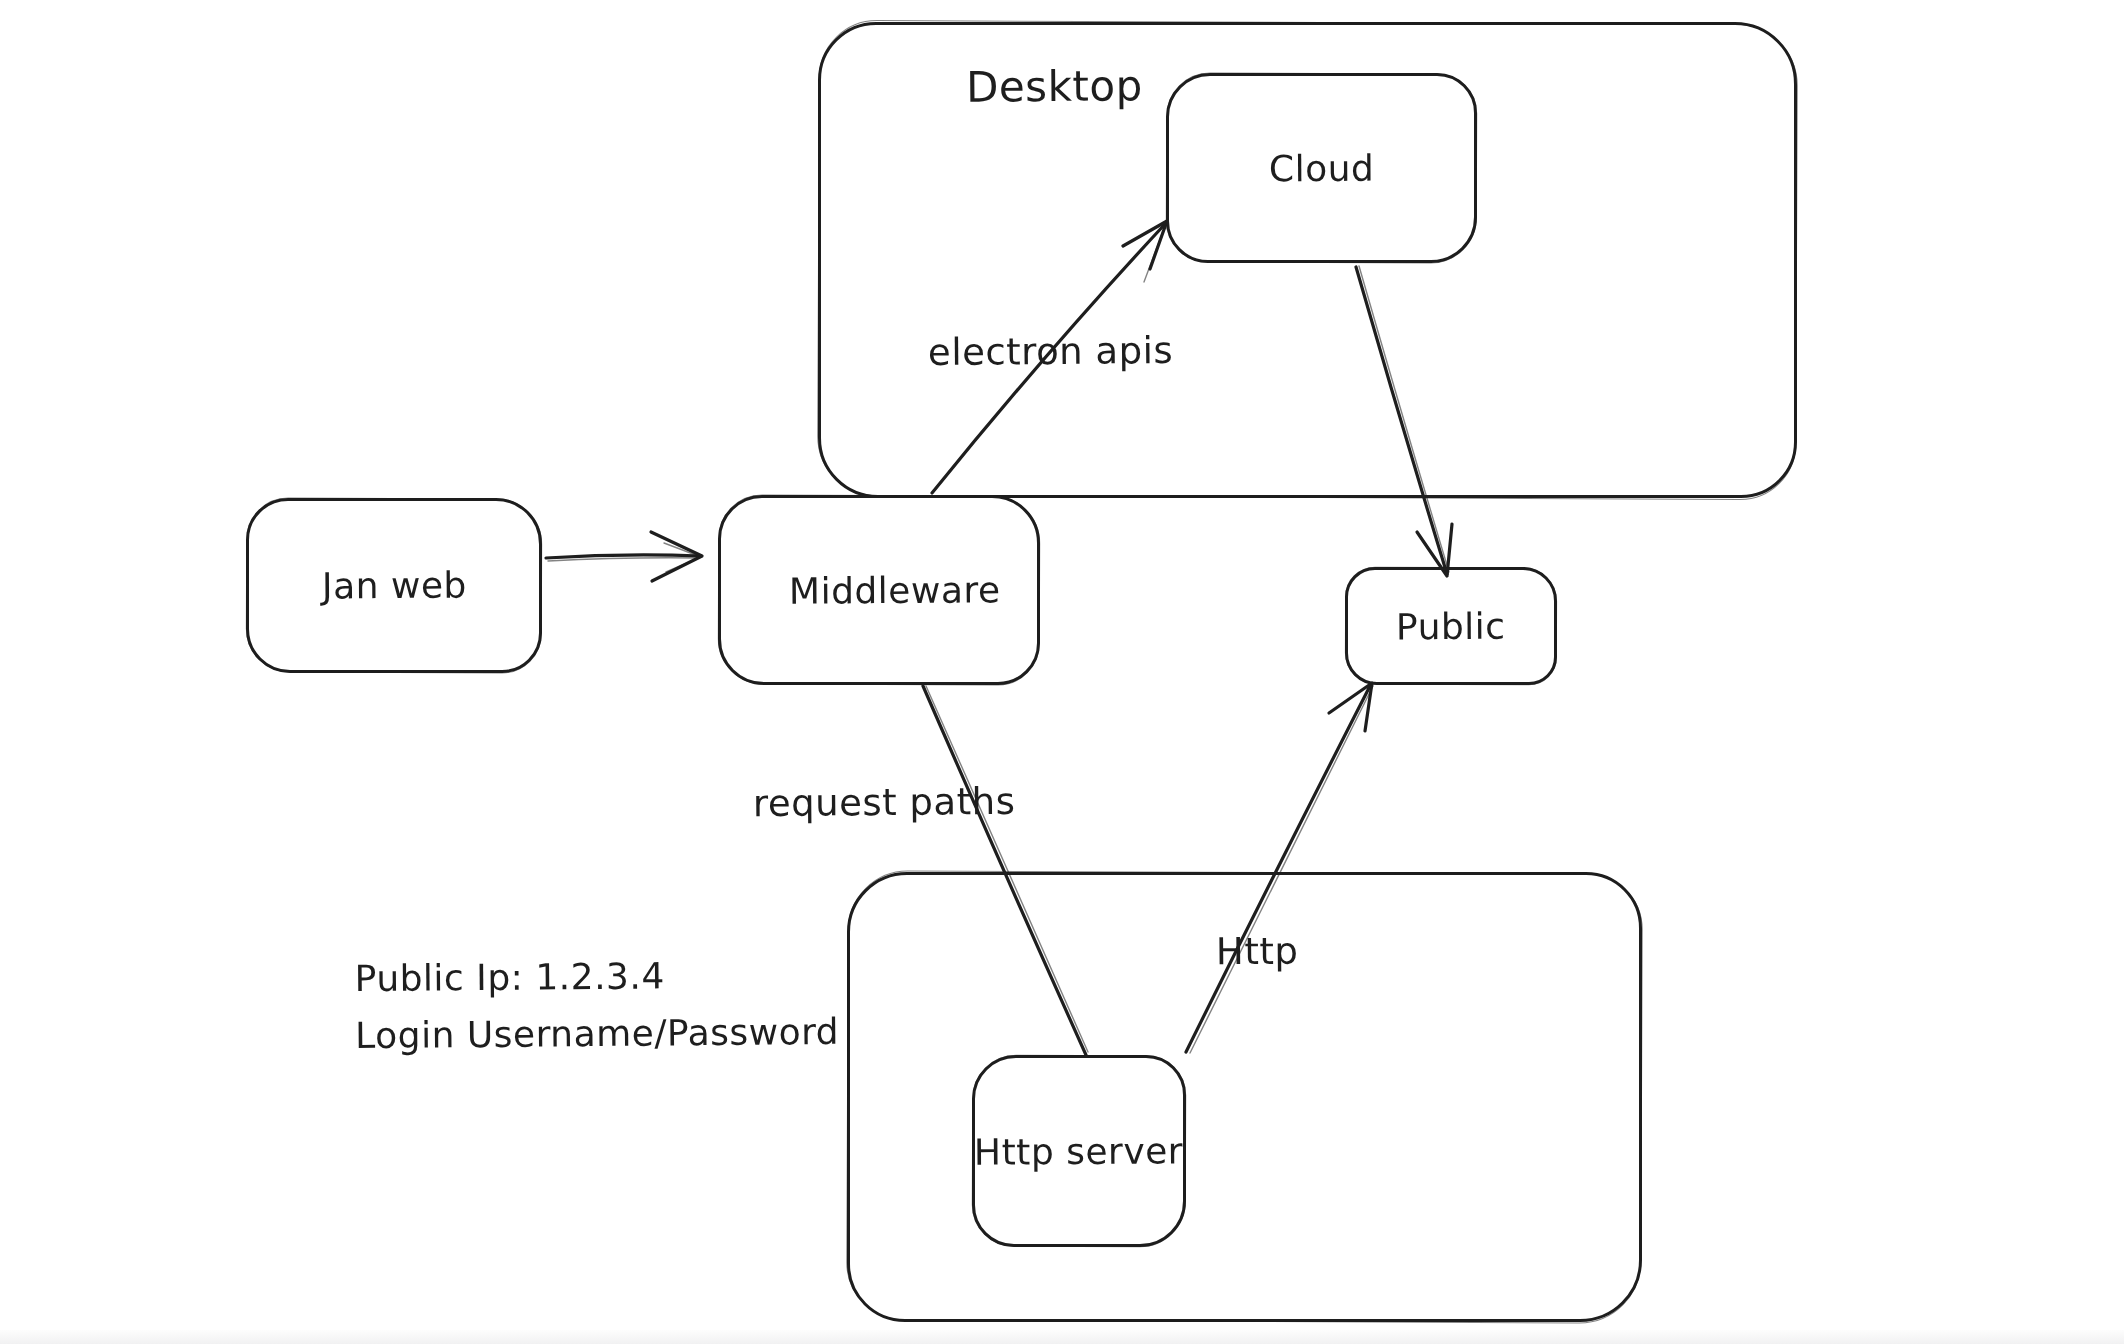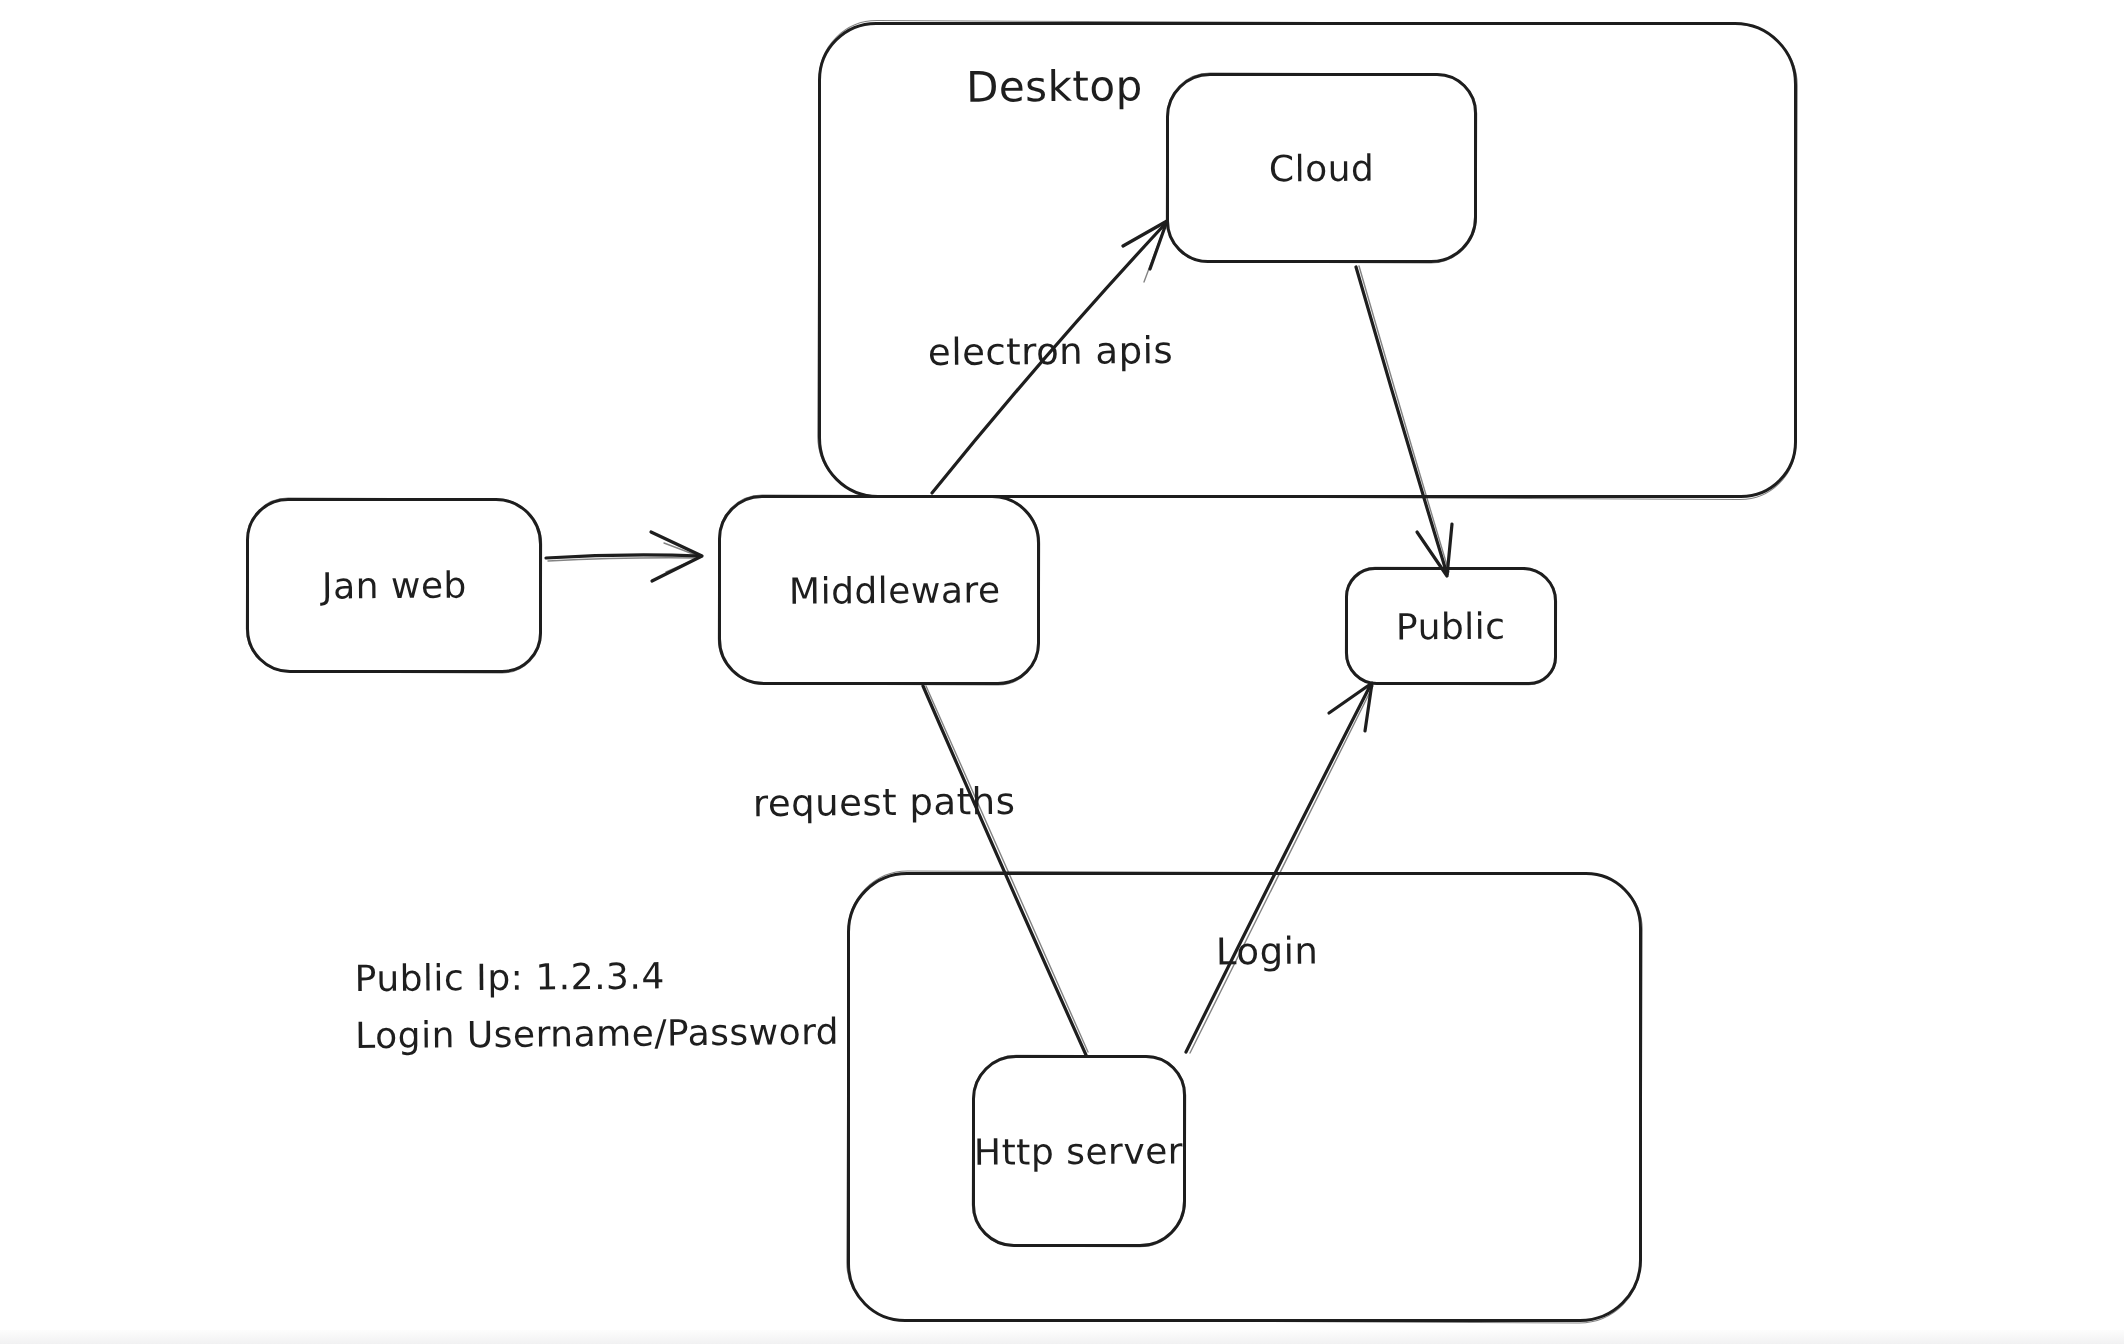--- a/index.html
+++ b/index.html
@@ -139,21 +139,21 @@
     <span class="node-label">Middleware</span>
   </div>
   <div class="shape" id="plugins-box">
     <span class="node-label">Public</span>
   </div>
   <div class="shape" id="http-server-box">
     <span class="node-label">Http server</span>
   </div>
 
   <div class="free-text" id="desktop-label">Desktop</div>
-  <div class="free-text" id="cloud-label">Login</div>
+  <div class="free-text" id="cloud-label">Http</div>
   <div class="free-text" id="electron-apis-label">electron apis</div>
   <div class="free-text" id="request-paths-label">request paths</div>
   <div class="free-text" id="credentials-note">
     <div>Public Ip: 1.2.3.4</div>
     <div>Login Username/Password</div>
   </div>
 
   <div id="canvas-bottom-edge"></div>
 </div>
 

